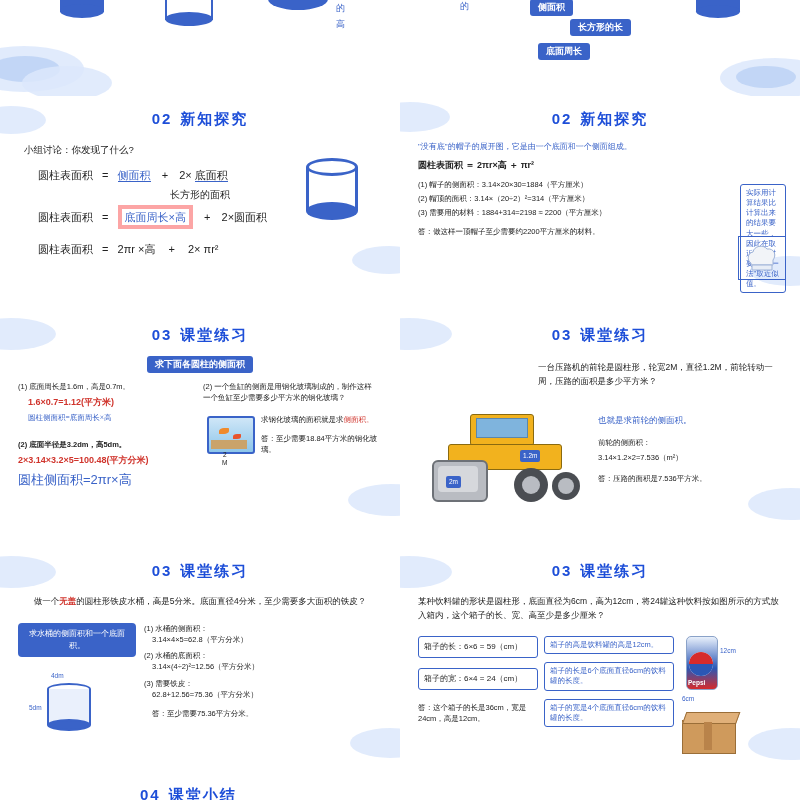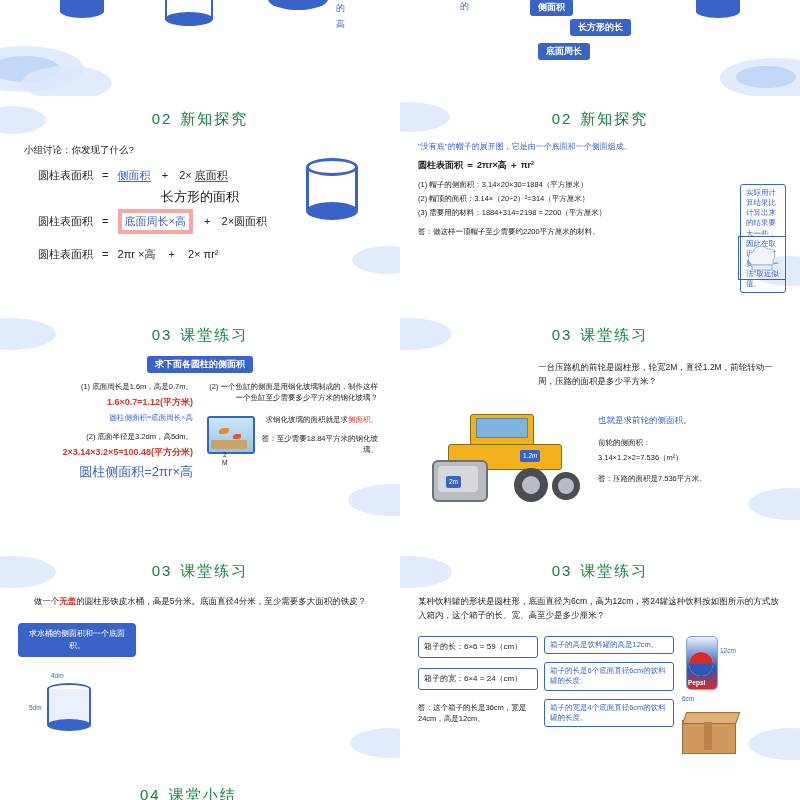--- a/index.html
+++ b/index.html
@@ -21,23 +21,23 @@
     background:#ffffff;
     overflow:hidden;
     border:0;
   }
   
   .cloud{position:absolute;background:#bcd2f5;border-radius:50%;opacity:.85;}
   .cloud.light{background:#dce8fb;}
 
   .sec-head{
     text-align:center;
-    color:#15803d;
+    color:#1d4ed8;
     font-size:15px;
-    font-weight:normal;
+    font-weight:bold;
     letter-spacing:2px;
     padding-top:14px;
   }
   .sec-head .num{font-size:15px;margin-right:8px;}
 
   .body{padding:6px 18px 0 18px;font-size:9px;color:#222;line-height:1.5;}
 
   .blue{color:#3a63c8;}
   .red{color:#d0342c;margin-top:8px;}
   .bold{font-weight:bold;}
@@ -137,21 +137,21 @@
 
       <div class="eq" style="margin-left:20px;">
         <span>圆柱表面积</span>
         <span style="margin:0 6px;">=</span>
         <span class="blue u">侧面积</span>
         <span style="margin:0 8px;">+</span>
         <span>2×</span>
         <span class="u">底面积</span>
       </div>
 
-      <div class="center" style="margin:2px 0 2px 0;font-size:13px;">长方形的面积</div>
+      <div class="center" style="margin:2px 0 2px 0;font-size:10px;">长方形的面积</div>
 
       <div class="eq" style="margin-left:20px;">
         <span>圆柱表面积</span>
         <span style="margin:0 6px;">=</span>
         <span class="boxline blue">底面周长×高</span>
         <span style="margin:0 8px;">+</span>
         <span>2×圆面积</span>
       </div>
 
       <div class="eq" style="margin-left:20px;margin-top:12px;">
@@ -205,28 +205,28 @@
     <div class="cloud light" style="width:86px;height:32px;right:-34px;top:172px;"></div>
 
     <div class="sec-head">
       <span class="num">03</span><span>课堂练习</span>
     </div>
 
     <div class="center" style="margin-top:8px;">
       <span class="chip">求下面各圆柱的侧面积</span>
     </div>
 
-    <div class="body" style="padding-top:8px;text-align:right;">
+    <div class="body" style="padding-top:8px;">
       <div style="display:flex;gap:10px;">
         <div style="width:175px;">
           <div class="small">(1) 底面周长是1.6m，高是0.7m。</div>
           <div class="red bold" style="font-size:9px;margin:4px 0 2px 10px;">1.6×0.7=1.12(平方米)</div>
           <div class="blue" style="font-size:7.5px;margin-left:10px;font-family:Liberation Serif, serif;">圆柱侧面积=底面周长×高</div>
 
-          <div class="small" style="margin-top:8px;">(2) 底面半径是3.2dm，高5dm。</div>
+          <div class="small" style="margin-top:16px;font-weight:bold;">(2) 底面半径是3.2dm，高5dm。</div>
           <div class="red bold" style="font-size:9px;margin:4px 0 2px 0;">2×3.14×3.2×5=100.48(平方分米)</div>
           <div class="blue" style="font-size:13px;">圆柱侧面积=2πr×高</div>
         </div>
 
         <div style="width:175px;">
           <div class="small">(2) 一个鱼缸的侧面是用钢化玻璃制成的，制作这样一个鱼缸至少需要多少平方米的钢化玻璃？</div>
           <div style="display:flex;gap:6px;margin-top:10px;align-items:flex-start;">
             <div style="position:relative;width:52px;height:46px;">
               <div style="position:absolute;left:4px;top:2px;width:44px;height:34px;border:2px solid #3a63c8;border-radius:3px;background:linear-gradient(#cfe6f7,#8dc6ea);"></div>
               <div style="position:absolute;left:8px;top:26px;width:36px;height:9px;background:#caa36a;"></div>
@@ -304,20 +304,29 @@
           <div style="background:#3a63c8;color:#fff;border-radius:4px;padding:5px 6px;font-size:8px;text-align:center;">求水桶的侧面积和一个底面积。</div>
           <div style="position:relative;width:96px;height:70px;margin:14px auto 0 auto;">
             <div class="tiny center" style="position:absolute;left:22px;top:0;color:#3a63c8;">4dm</div>
             <div style="position:absolute;left:18px;top:12px;width:44px;height:12px;border:2px solid #3a63c8;border-radius:50%;box-sizing:border-box;background:#fff;"></div>
             <div style="position:absolute;left:18px;top:18px;width:44px;height:36px;border-left:2px solid #3a63c8;border-right:2px solid #3a63c8;box-sizing:border-box;background:#eaf0fc;"></div>
             <div style="position:absolute;left:18px;top:48px;width:44px;height:12px;border:2px solid #3a63c8;border-radius:50%;box-sizing:border-box;background:#3a63c8;"></div>
             <div class="tiny" style="position:absolute;left:0px;top:32px;color:#3a63c8;">5dm</div>
           </div>
         </div>
 
+        <div style="flex:1;">
+          <div class="small">(1) 水桶的侧面积：</div>
+          <div class="small" style="margin-left:8px;">3.14×4×5=62.8（平方分米）</div>
+          <div class="small" style="margin-top:5px;">(2) 水桶的底面积：</div>
+          <div class="small" style="margin-left:8px;">3.14×(4÷2)²=12.56（平方分米）</div>
+          <div class="small" style="margin-top:5px;">(3) 需要铁皮：</div>
+          <div class="small" style="margin-left:8px;">62.8+12.56=75.36（平方分米）</div>
+          <div class="small" style="margin-top:8px;margin-left:8px;">答：至少需要75.36平方分米。</div>
+        </div>
       </div>
     </div>
   </div>
 
   <div class="slide">
     <div class="cloud light" style="width:86px;height:32px;left:-34px;top:8px;"></div>
     <div class="cloud light" style="width:86px;height:32px;right:-34px;top:180px;"></div>
 
     <div class="sec-head">
       <span class="num">03</span><span>课堂练习</span>

